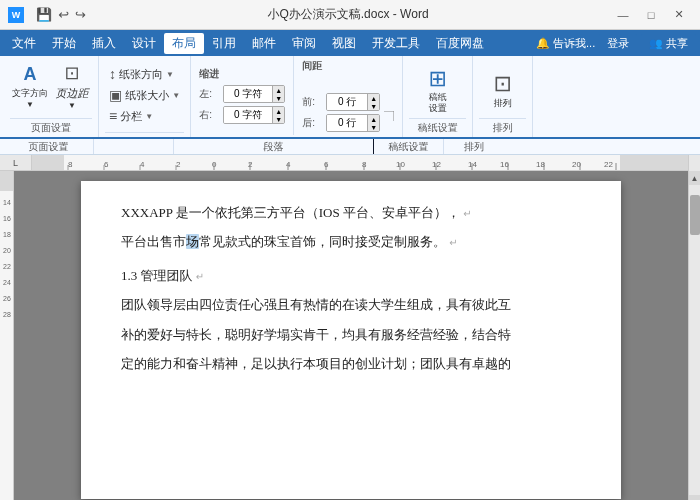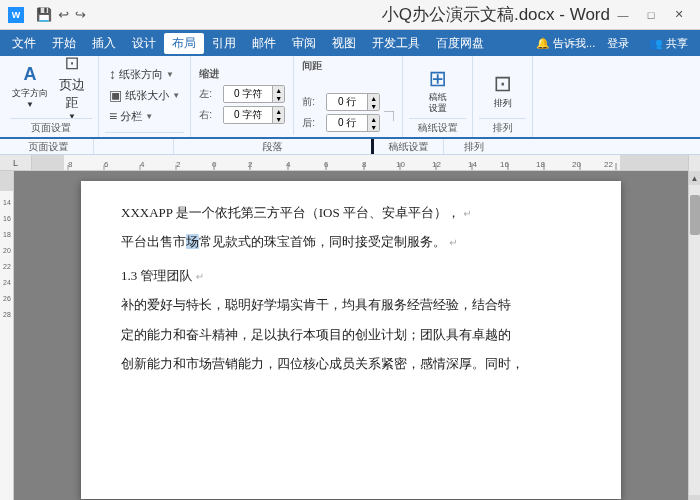--- a/index.html
+++ b/index.html
@@ -11,21 +11,21 @@
       background: #f5f5f5;
       display: flex;
       align-items: center;
       padding: 0 8px;
       border-bottom: 1px solid #d0d0d0;
     }
     .title-bar-left { display: flex; align-items: center; gap: 4px; }
     .title-bar-icon { width: 16px; height: 16px; background: #1e90ff; display: flex; align-items: center; justify-content: center; font-size: 9px; color: white; font-weight: bold; }
     .quick-access { display: flex; align-items: center; gap: 6px; margin-left: 8px; }
     .qa-btn { font-size: 13px; color: #555; cursor: pointer; }
-    .title-center { flex: 1; text-align: right; font-size: 17px; color: #333; }
+    .title-center { flex: 1; text-align: center; font-size: 12px; color: #333; }
     .title-bar-right { display: flex; align-items: center; gap: 2px; }
     .win-btn { width: 26px; height: 20px; display: flex; align-items: center; justify-content: center; font-size: 11px; cursor: pointer; color: #555; }
 
     
     .menu-bar {
       height: 26px;
       background: #2b6fb5;
       display: flex;
       align-items: center;
       padding: 0 4px;
@@ -323,21 +323,21 @@
 
   <div class="layout-group" style="min-width:90px;">
     <div class="layout-group-content">
       <div class="ribbon-big-btn" style="width:40px;">
         <span style="font-size:18px;color:#2b6fb5;font-weight:bold;">A</span>
         <span style="font-size:9px;margin-top:2px;text-align:center;">文字方向</span>
         <span style="font-size:8px;">▼</span>
       </div>
       <div class="ribbon-big-btn" style="width:40px;">
         <span style="font-size:18px;color:#555;">⊡</span>
-        <span style="font-size:13px;margin-top:2px;">页边距</span>
+        <span style="font-size:11px;margin-top:2px;font-style:italic;">页边距</span>
         <span style="font-size:8px;">▼</span>
       </div>
     </div>
     <div class="layout-group-label">页面设置</div>
   </div>
 
   <div class="layout-group" style="min-width:80px;">
     <div class="layout-group-content" style="flex-direction:column;gap:3px;justify-content:center;">
       <div class="ribbon-small-btn">
         <span style="font-size:14px;color:#555;">↕</span>
@@ -431,21 +431,21 @@
       </div>
     </div>
     <div class="layout-group-label">排列</div>
   </div>
 
 </div>
 
 <div style="display:flex;background:#f5f9ff;border-bottom:1px solid #c8d8e8;padding:0 0 0 4px;height:16px;">
   <div style="width:90px;font-size:10px;color:#555;text-align:center;border-right:1px solid #d4e0f0;line-height:16px;">页面设置</div>
   <div style="width:80px;font-size:10px;color:#555;text-align:center;border-right:1px solid #d4e0f0;line-height:16px;"></div>
-  <div style="width:200px;font-size:10px;color:#555;text-align:center;border-right:3px solid #0f172a;line-height:16px;">段落</div>
+  <div style="width:200px;font-size:10px;color:#555;text-align:center;border-right:1px solid #0f172a;line-height:16px;">段落</div>
   <div style="width:70px;font-size:10px;color:#555;text-align:center;border-right:1px solid #d4e0f0;line-height:16px;">稿纸设置</div>
   <div style="width:60px;font-size:10px;color:#555;text-align:center;line-height:16px;">排列</div>
 </div>
 
 <div class="ruler-area">
   <div class="ruler-corner">
     <div style="display:flex;align-items:center;justify-content:center;height:100%;font-size:9px;color:#555;">L</div>
   </div>
   <div class="ruler-h">
     <div style="position:relative;width:100%;height:100%;">
@@ -521,27 +521,27 @@
         </div>
         <div class="doc-para">
           <span>平台出售市</span><span class="cursor-highlight">场</span><span>常见款式的珠宝首饰，同时接受定制服务。</span>
           <span class="pilcrow">↵</span>
         </div>
         <div class="doc-para doc-heading">
           <span>1.3 管理团队</span>
           <span class="pilcrow">↵</span>
         </div>
         <div class="doc-para">
+          <span>团队领导层由四位责任心强且有热情的在读大学生组成，具有彼此互</span>
+        </div>
+        <div class="doc-para">
           <span>补的爱好与特长，聪明好学塌实肯干，均具有服务经营经验，结合特</span>
         </div>
         <div class="doc-para">
           <span>定的能力和奋斗精神，足以执行本项目的创业计划；团队具有卓越的</span>
-        </div>
-        <div class="doc-para">
-          <span>创新能力和市场营销能力，四位核心成员关系紧密，感情深厚。同时，</span>
         </div>
       </div>
     </div>
   </div>
 
   <div class="v-scrollbar">
     <div class="scroll-btn">▲</div>
     <div class="scroll-track">
       <div class="scroll-thumb"></div>
     </div>

